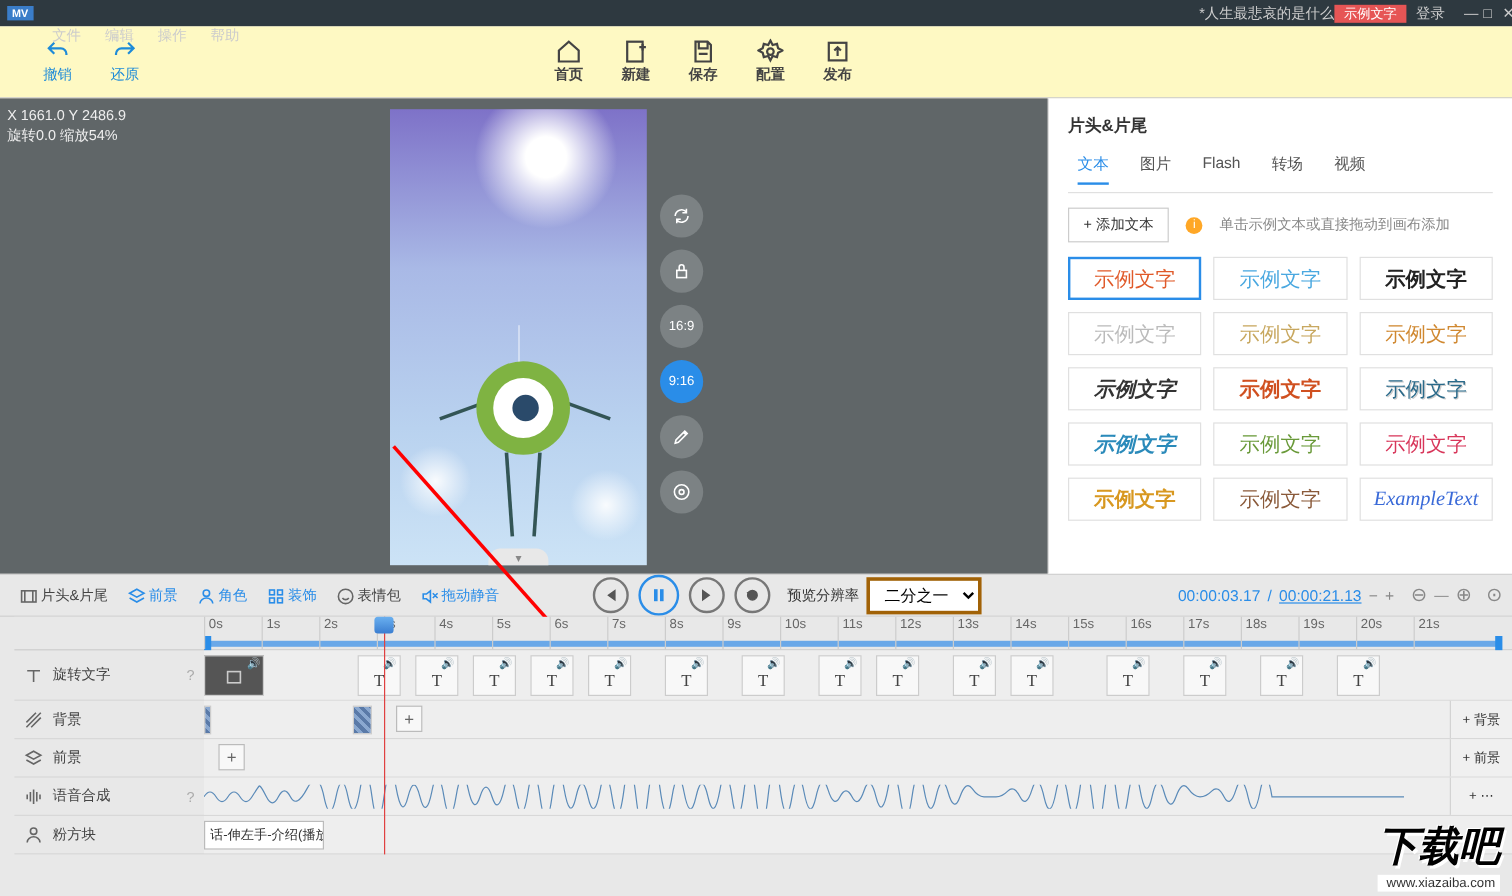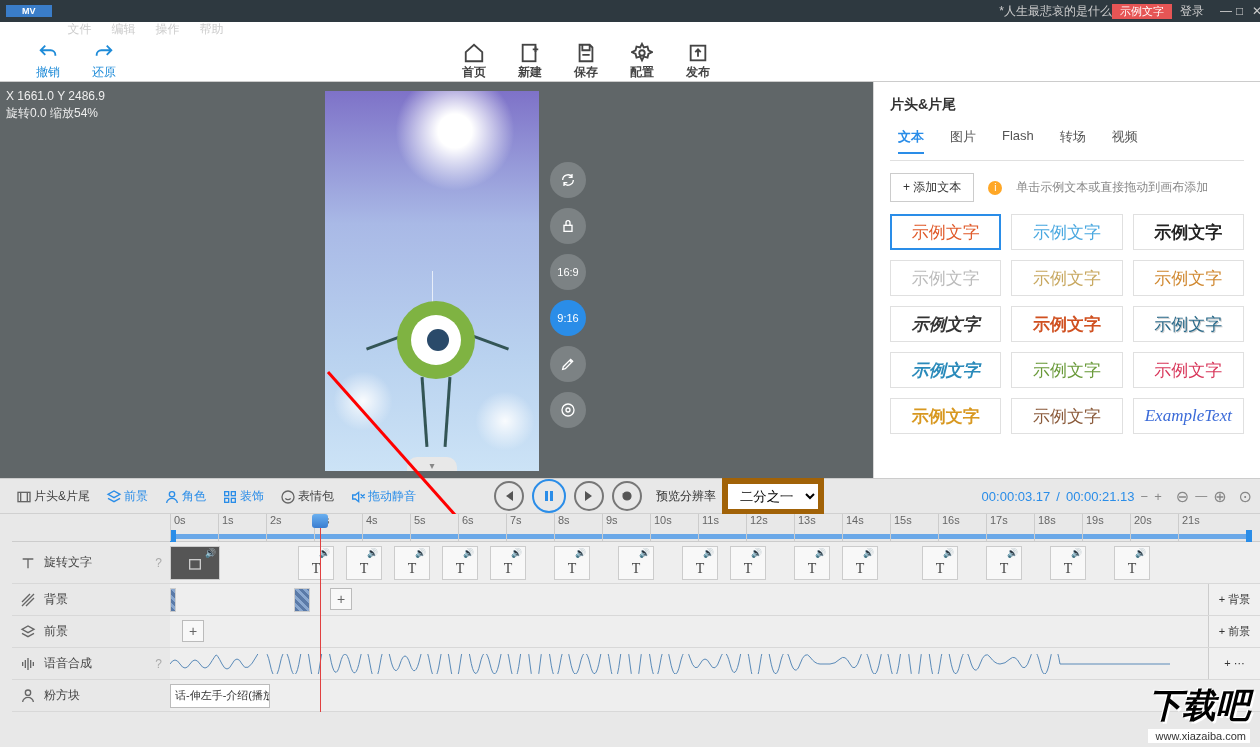--- a/index.html
+++ b/index.html
@@ -1,28 +1,28 @@
 <!DOCTYPE html>
 <html><head>
 <meta charset="utf-8">
 <style>
 * { margin:0; padding:0; box-sizing:border-box; font-family:"Microsoft YaHei",Arial,sans-serif; }
 body { width:1260px; height:747px; overflow:hidden; background:#e8e8e8; font-size:13px; color:#333; position:relative; }
 
 .titlebar { height:22px; background:#2e3940; display:flex; align-items:center; color:#ccc; font-size:12px; }
-.logo-mv { background:#3a7dc9; color:#fff; font-size:9px; font-weight:bold; padding:1px 16px; margin:0 6px;text-align:center; }
+.logo-mv { background:#3a7dc9; color:#fff; font-size:9px; font-weight:bold; padding:1px 4px; margin:0 6px;text-align:center; }
 .menu-items { display:flex; }
 .menu-items span { padding:0 10px; cursor:pointer;margin-top:36px; }
 .title-center { flex:1; text-align:right; }
 .title-right { display:flex; align-items:center; }
 .upgrade { background:#e65555; color:#fff; padding:2px 6px; font-size:11px; }
 .title-right span { padding:0 8px; cursor:pointer; }
 .winbtn { width:14px; display:inline-block; text-align:center; }
 
-.actionbar { height:60px; background:#ffffff; display:flex; align-items:flex-end; border-bottom:1px solid #ccc; }
+.actionbar { height:60px; background:#fef9c3; display:flex; align-items:center; border-bottom:1px solid #ccc; }
 .ab-left { display:flex; padding-left:20px; }
 .ab-btn { display:flex; flex-direction:column; align-items:center; width:56px; color:#1e8bd8; cursor:pointer; font-size:12px; }
 .ab-btn svg, .ab-btn .ic { width:22px; height:22px; stroke:#1e8bd8; fill:none; stroke-width:2; }
 .ab-center { flex:1; display:flex; justify-content:center;font-weight:bold; }
 .ab-center .ab-btn { color:#444; }
 .ab-center .ab-btn svg { stroke:#444; }
 
 .midrow { display:flex; height:396px; }
 .canvas-area { flex:1; background:#606668; position:relative; }
 .coords { position:absolute; top:6px; left:6px; color:#eee; font-size:12px; line-height:1.4; }
@@ -48,43 +48,43 @@
 .ctrl svg { width:16px; height:16px; stroke:#fff; fill:none; stroke-width:2;}
 
 .arrow-anno { position:absolute; left:318px; top:280px; width:200px; height:200px; pointer-events:none; }
 .arrow-anno line { stroke:#ff0000; stroke-width:3; }
 .arrow-anno polygon { fill:#ff0000; }
 
 .rightpanel { width:387px; background:#fff; border-left:1px solid #d8d8d8; padding:14px 16px 0; }
 .rp-title { font-size:14px; font-weight:bold; margin-bottom:14px; }
 .rp-tabs { display:flex; gap:26px; font-size:13px; color:#555; padding:0 8px 6px; }
 .rp-tabs span { cursor:pointer; padding-bottom:6px; }
-.rp-tabs .act { color:#2a8de8; border-bottom:2px solid #2a8de8;font-weight:bold; }
+.rp-tabs .act { color:#2a8de8; border-bottom:2px solid #2a8de8; }
 .rp-sep { height:1px; background:#e0e0e0; margin-bottom:12px; }
 .rp-row1 { display:flex; align-items:center; gap:14px; font-size:12px; color:#888; margin-bottom:12px;}
 .addtext { border:1px solid #ccc; padding:5px 12px; font-size:12px; background:#fff; cursor:pointer; color:#333;}
 .info-ic { width:14px; height:14px; border-radius:50%; background:#ffa726; color:#fff; display:inline-flex; align-items:center; justify-content:center; font-size:10px;}
 .text-grid { display:grid; grid-template-columns:repeat(3,1fr); gap:10px; }
 .txs { height:36px; border:1px solid #e0e0e0; display:flex; align-items:center; justify-content:center; font-size:17px; cursor:pointer; font-family:"STKaiti","KaiTi","Microsoft YaHei"; }
 .txs.sel { border:2px solid #2a8de8; }
 
 .toolbar2 { height:36px; background:#e8e8e8; border-top:1px solid #ccc; border-bottom:1px solid #d0d0d0; display:flex; align-items:center; padding:0 8px; font-size:12px; }
 .tb2-item { display:flex; align-items:center; gap:4px; padding:0 8px; cursor:pointer; color:#444;}
 .tb2-item .sq { width:14px; height:14px; }
 .tb2-item.blue { color:#2a8de8; }
 .tb2-item.blue .sq svg { stroke:#2a8de8; }
 .playctrl { flex:0 0 auto; margin-left:70px; display:flex; gap:8px; align-items:center;}
 .pbtn { width:30px; height:30px; border:2px solid #777; border-radius:50%; display:flex; align-items:center; justify-content:center; cursor:pointer; color:#555;}
 .pbtn.main { border-color:#2a8de8; width:34px; height:34px; }
 .pbtn svg { width:12px; height:12px; fill:#555; }
 .pbtn.main svg { fill:#2a8de8; }
 .res-sel { display:flex; align-items:center; gap:6px; margin-left:14px; font-size:12px;}
-.res-sel select { border:6px solid #a16207; padding:4px 8px; background:#fff;}
+.res-sel select { border:3px solid #a16207; padding:4px 8px; background:#fff;}
 .time-disp { margin-left:auto; display:flex; align-items:center; gap:6px; color:#2a8de8; font-size:13px;}
-.time-disp .t2 { }
+.time-disp .t2 { text-decoration:underline; }
 .zoomctrl { display:flex; align-items:center; gap:6px; margin-left:14px; color:#888;}
 .zoomctrl span { cursor:pointer; font-size:16px;}
 
 .timeline { background:#e8e8e8; position:relative;margin-left:12px; }
 .ruler { height:28px; border-bottom:1px solid #ccc; display:flex; position:relative; padding-left:158px;}
 .ruler .tick { width:48px; font-size:11px; color:#666; border-left:1px solid #ccc; padding-left:3px; position:relative;}
 .range-bar { position:absolute; left:158px; right:10px; bottom:2px; height:5px; background:#6aa8e8;}
 .range-h { position:absolute; width:6px; height:12px; background:#2a8de8; bottom:-1px;}
 .playhead { position:absolute; left:308px; top:0; bottom:0; width:1px; background:#e04040; z-index:5;}
 .playhead::before { content:""; position:absolute; top:0; left:-8px; width:16px; height:14px; background:linear-gradient(180deg,#6ab0f0,#3a7dd0); border-radius:3px;}

